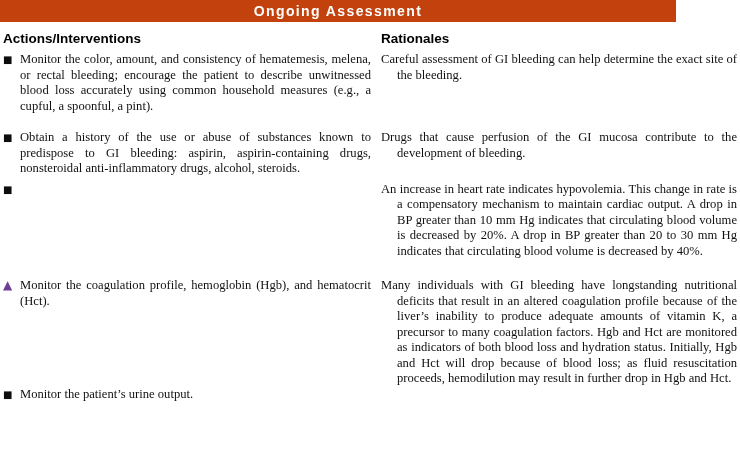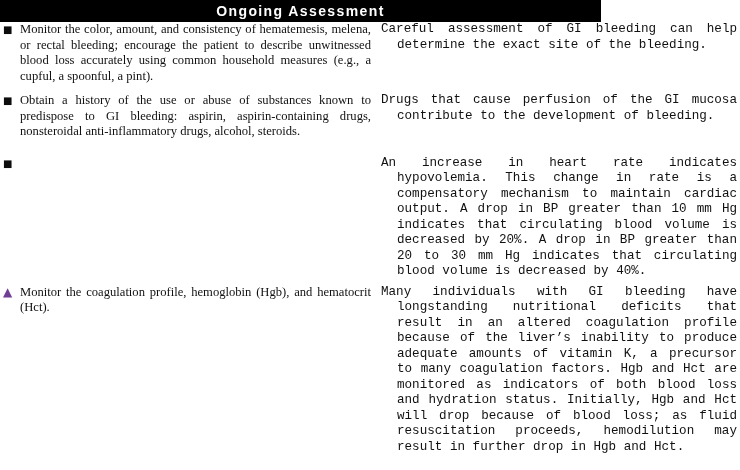--- a/index.html
+++ b/index.html
@@ -1,20 +1,20 @@
 <!DOCTYPE html>
 <html><head>
 <meta charset="utf-8">
 <style>
   * { box-sizing: border-box; margin: 0; padding: 0; }
   html, body { width: 740px; height: 470px; overflow: hidden; background: #ffffff; }
   body { font-family: "Liberation Serif", serif; color: #111; }
 
   .titlebar {
-    width: 601px; height: 22px; background: #000000;
+    width: 676px; height: 22px; background: #c2410c;
     color: #ffffff; text-align: center;
     font-family: "Liberation Sans", sans-serif;
     font-weight: bold; font-size: 14px; line-height: 22px;
     letter-spacing: 1.4px;
   }
 
   .content { padding: 0 3px 0 3px; }
 
   .colheads {
     display: grid; grid-template-columns: 368px 1fr; column-gap: 10px;
@@ -40,30 +40,33 @@
     position: absolute; left: 0; top: 0;
     font-family: "DejaVu Sans", sans-serif;
     font-size: 10px; line-height: 15.5px;
   }
   .bullet.sq { color: #0d0d0d; }
   .bullet.tri { color: #6f3f96; font-size: 12px; }
 
   .rationale {
     padding-left: 16px; text-indent: -16px;
     text-align: justify;
-    font-family: Liberation Mono, monospace;
   }
 </style>
 </head>
 <body>
 
 <div class="titlebar">Ongoing Assessment</div>
 
 <div class="content">
 
+  <div class="colheads">
+    <div>Actions/Interventions</div>
+    <div>Rationales</div>
+  </div>
 
   <div class="row">
     <div class="action">
       <span class="bullet sq">■</span>
       <span>Monitor the color, amount, and consistency of hematemesis, melena, or rectal bleeding; encourage the patient to describe unwitnessed blood loss accurately using common household measures (e.g., a cupful, a spoonful, a pint).</span>
     </div>
     <div class="rationale">Careful assessment of GI bleeding can help determine the exact site of the bleeding.</div>
   </div>
 
   <div class="row">
@@ -85,16 +88,17 @@
     <div class="action">
       <span class="bullet tri">▲</span>
       <span>Monitor the coagulation profile, hemoglobin (Hgb), and hematocrit (Hct).</span>
     </div>
     <div class="rationale">Many individuals with GI bleeding have longstanding nutritional deficits that result in an altered coagulation profile because of the liver’s inability to produce adequate amounts of vitamin K, a precursor to many coagulation factors. Hgb and Hct are monitored as indicators of both blood loss and hydration status. Initially, Hgb and Hct will drop because of blood loss; as fluid resuscitation proceeds, hemodilution may result in further drop in Hgb and Hct.</div>
   </div>
 
   <div class="row">
     <div class="action">
       <span class="bullet sq">■</span>
+      <span>Monitor the patient’s urine output.</span>
     </div>
   </div>
 
 </div>
 
 </body></html>

